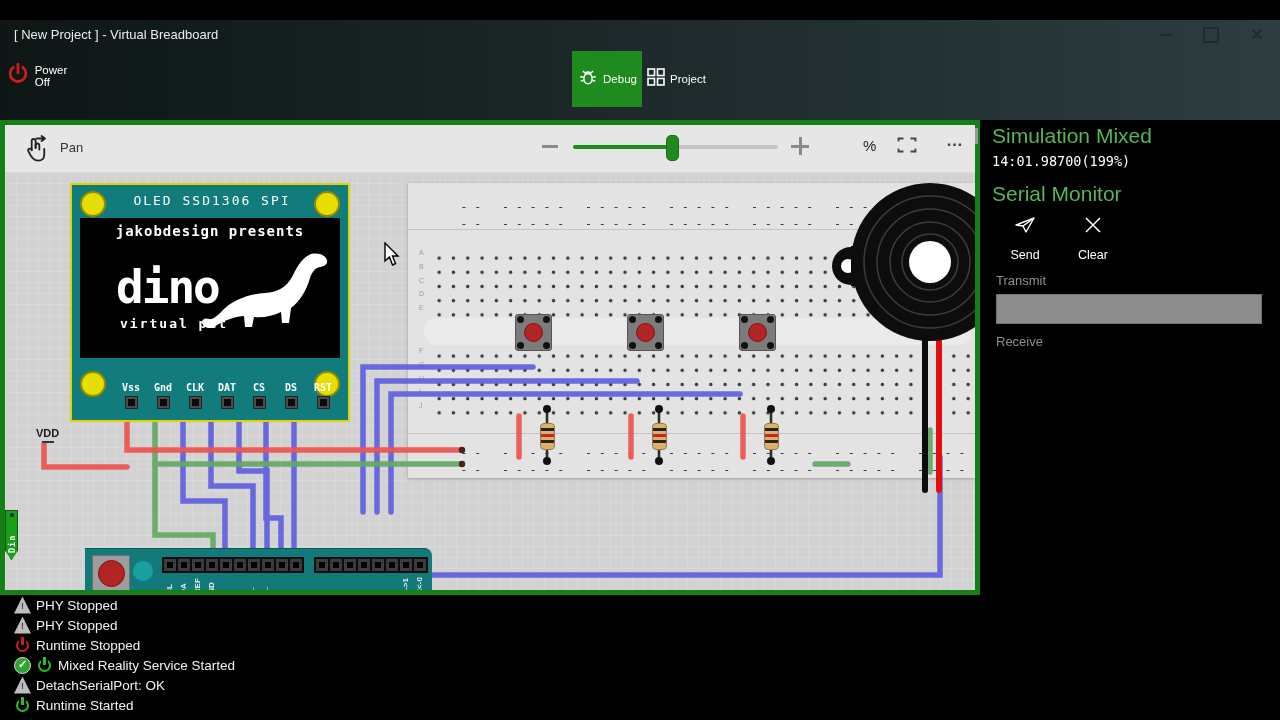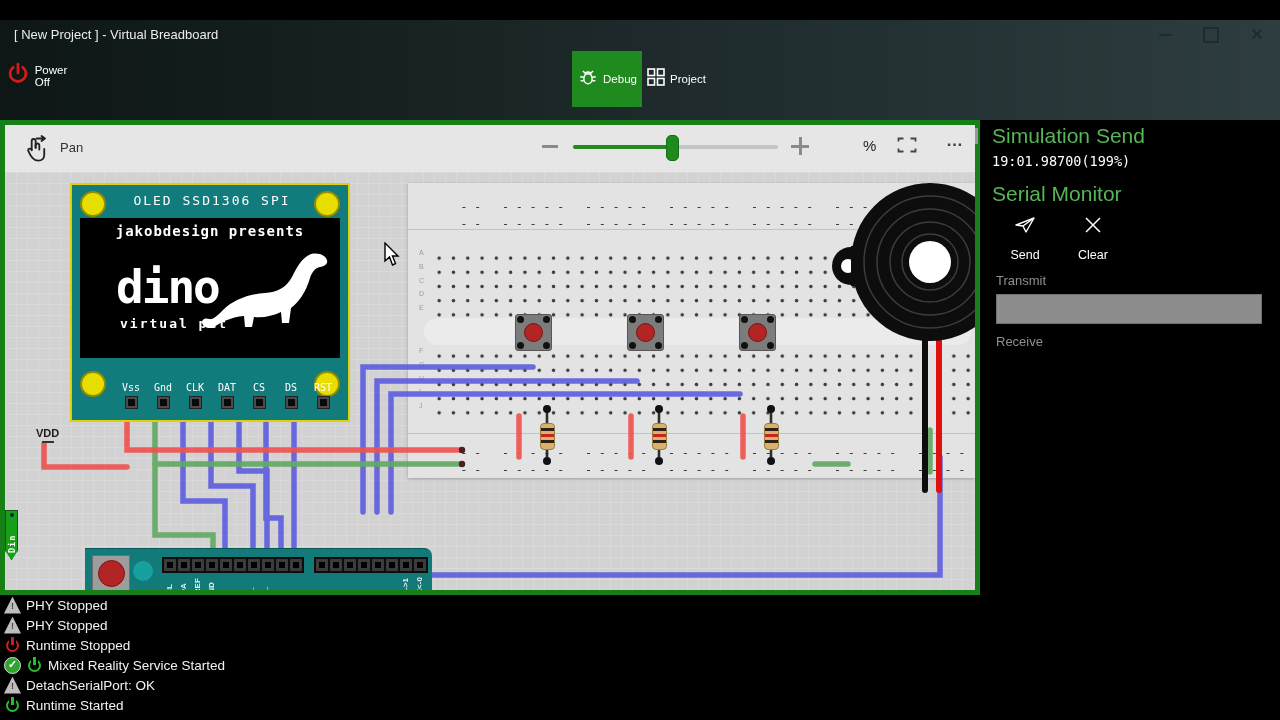--- a/index.html
+++ b/index.html
@@ -48,21 +48,21 @@
   .oled-hole{position:absolute;width:26px;height:26px;border-radius:50%;background:#e6de00;border:2px solid #938c00;box-sizing:border-box;}
   #oled-title{position:absolute;left:4px;right:0;top:8px;text-align:center;color:#fff;
     font-family:"DejaVu Sans Mono",monospace;font-size:13px;letter-spacing:2px;}
   #oled-screen{position:absolute;left:8px;top:33px;width:260px;height:140px;background:#000;color:#fff;}
   #oled-line1{position:absolute;left:0;right:0;top:5px;text-align:center;font-family:"DejaVu Sans Mono",monospace;font-weight:bold;font-size:14px;letter-spacing:1px;}
   #oled-dino-word{position:absolute;left:36px;top:42px;font-family:"DejaVu Sans Mono",monospace;font-weight:bold;font-size:46px;letter-spacing:-2px;}
   #oled-subtitle{position:absolute;left:40px;top:98px;font-family:"DejaVu Sans Mono",monospace;font-weight:bold;font-size:13px;letter-spacing:2px;}
   #dino-svg{position:absolute;left:118px;top:28px;}
   #oled-pins{position:absolute;left:43px;top:197px;width:224px;display:flex;}
   .oledpin{width:32px;display:flex;flex-direction:column;align-items:center;gap:3px;}
-  .oledpin-label{color:#fff;font-family:"DejaVu Sans Mono",monospace;font-weight:normal;font-size:10px;}
+  .oledpin-label{color:#fff;font-family:"DejaVu Sans Mono",monospace;font-weight:bold;font-size:10px;}
   .oledpin-pad{width:13px;height:13px;background:#4a4a4a;border:1px solid #222;box-sizing:border-box;position:relative;}
   .oledpin-pad::after{content:"";position:absolute;left:2px;top:2px;width:7px;height:7px;background:#0a0a0a;}
 
   
   #breadboard{position:absolute;left:403px;top:11px;width:567px;height:295px;background:#e3e3e3;
     box-shadow:0 1px 3px rgba(0,0,0,.25);}
   .raildots{position:absolute;left:54px;right:2px;height:34px;
     background-image:radial-gradient(#3c3c3c 1.7px,transparent 2px),radial-gradient(#3c3c3c 1.7px,transparent 2px),radial-gradient(#3c3c3c 1.7px,transparent 2px),radial-gradient(#3c3c3c 1.7px,transparent 2px),radial-gradient(#3c3c3c 1.7px,transparent 2px);
     background-size:83px 17px;background-repeat:repeat;
     background-position:2px 4px,15.8px 4px,29.6px 4px,43.4px 4px,57.2px 4px;}
@@ -122,21 +122,21 @@
   #sim-time{position:absolute;left:12px;top:33px;font-family:"DejaVu Sans Mono",monospace;font-size:13.5px;color:#fff;}
   .panel-btn{position:absolute;top:96px;width:54px;height:46px;display:flex;flex-direction:column;align-items:center;justify-content:space-between;color:#fff;}
   #send-btn{left:18px;} #clear-btn{left:86px;}
   .panel-btn .cmd-label{font-size:12.5px;}
   .panel-sub{position:absolute;left:16px;font-size:13px;color:#8f8f8f;}
   #transmit-label{top:153px;} #receive-label{top:214px;}
   #transmit-input{position:absolute;left:16px;top:174px;width:260px;height:26px;background:#8d8d8d;border:1px solid #707070;outline:none;}
 
   
   #log{position:absolute;left:0;top:575px;width:1280px;height:145px;background:#000;color:#f2f2f2;font-size:13.5px;}
-  .log-row{display:flex;align-items:center;height:20px;padding-left:4px;}
+  .log-row{display:flex;align-items:center;height:20px;padding-left:14px;}
   .log-icons{display:flex;align-items:center;}
   .licon{width:17px;height:17px;display:inline-block;position:relative;margin-right:5px;flex:none;}
   .icon-warning::before{content:"";position:absolute;inset:0;background:#bdbdbd;clip-path:polygon(50% 0,100% 100%,0 100%);}
   .icon-warning::after{content:"!";position:absolute;left:0;right:0;top:4px;text-align:center;font-size:9px;font-weight:bold;color:#4a4a4a;}
   .icon-check{background:#2fa52f;border-radius:50%;border:1.5px solid #dcdcdc;box-sizing:border-box;}
   .icon-check::after{content:"\2713";position:absolute;left:0;right:0;top:0px;text-align:center;font-size:11px;font-weight:bold;color:#fff;}
   .icon-power-red::before,.icon-power-green::before{content:"";position:absolute;inset:2px;border:2.5px solid;border-radius:50%;}
   .icon-power-red::after,.icon-power-green::after{content:"";position:absolute;left:7px;top:0;width:3px;height:8px;box-shadow:0 0 0 2px #000;}
   .icon-power-red::before{border-color:#cf1d1d;} .icon-power-red::after{background:#cf1d1d;}
   .icon-power-green::before{border-color:#25c025;} .icon-power-green::after{background:#25c025;}
@@ -476,22 +476,22 @@
           </div>
       </div>
 
       <svg id="cursor-svg" style="left:378px;top:70px" width="20" height="26" viewBox="0 0 20 26">
         <polygon points="2,1 2,19 6.5,15 9.5,23 12.5,21.6 9.5,14 15,14" fill="#fff" stroke="#000" stroke-width="1.4"></polygon>
       </svg>
     </div>
   </div>
 
   <div id="right-panel">
-    <div class="panel-h" id="sim-title">Simulation Send</div>
-    <div id="sim-time">19:01.98700(199%)</div>
+    <div class="panel-h" id="sim-title">Simulation Mixed</div>
+    <div id="sim-time">14:01.98700(199%)</div>
     <div class="panel-h" id="serial-title">Serial Monitor</div>
 
     <div class="panel-btn" id="send-btn">
       <span>
         <svg width="22" height="18" viewBox="0 0 22 18" stroke="#fff" fill="none" stroke-width="1.4" stroke-linejoin="round">
           <polygon points="2,9 20,2 12,16 9,10"></polygon>
             <path d="M9 10 L20 2"></path>
         </svg>
       </span>
       <span class="cmd-label">Send</span>

